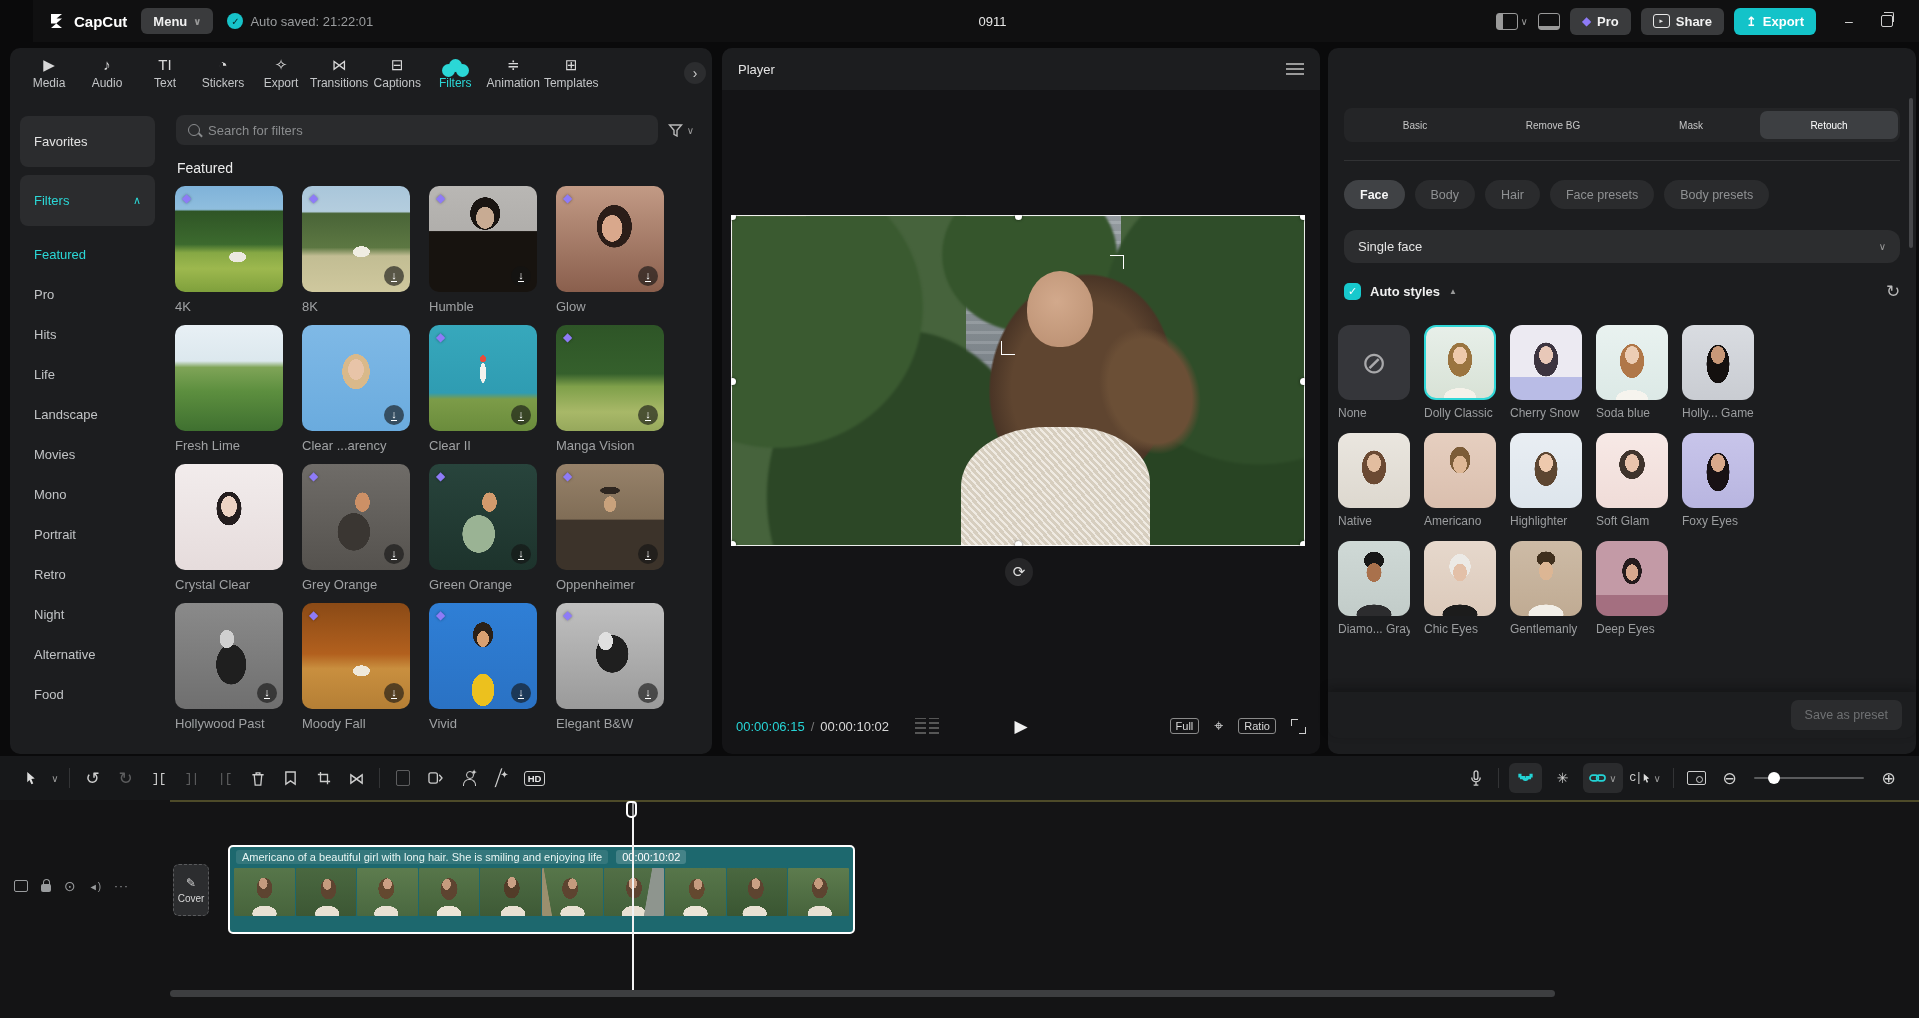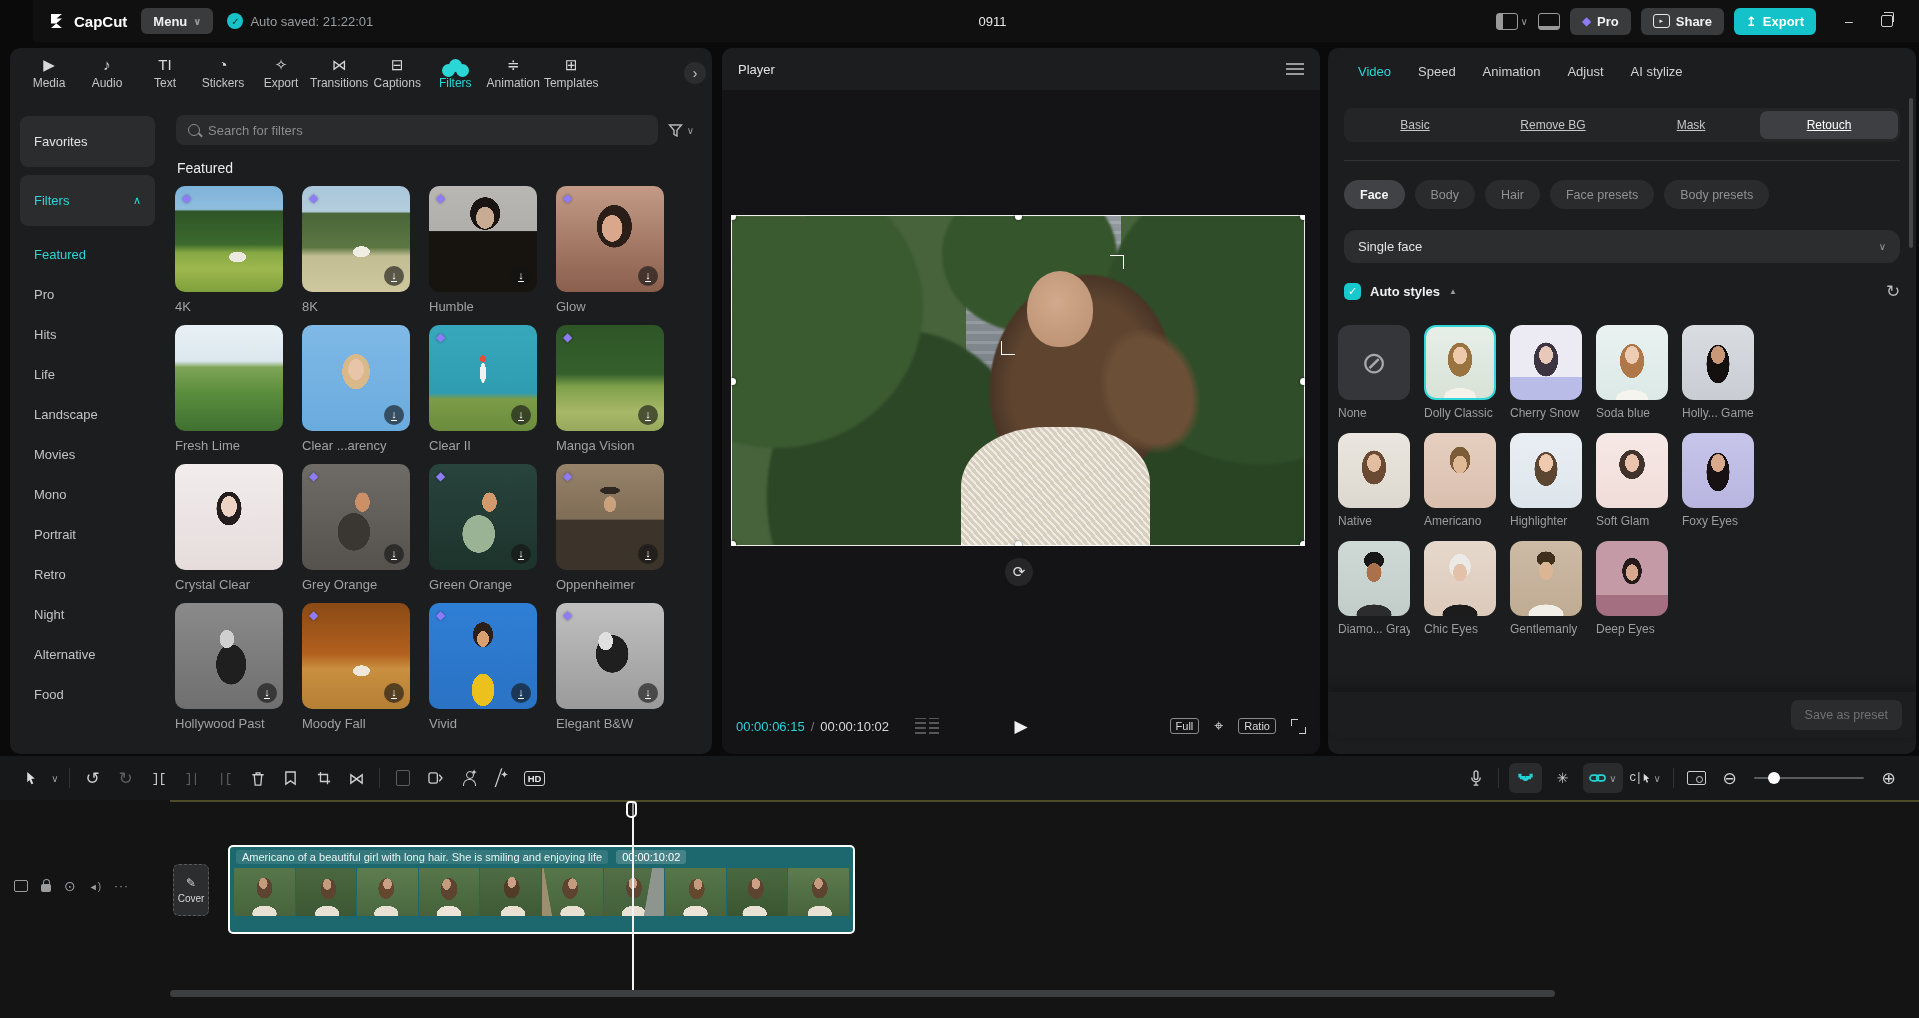--- a/index.html
+++ b/index.html
@@ -130,21 +130,21 @@
   .corners:before,.corners:after{content:"";position:absolute;width:6px;height:6px;}
   .corners:before{left:0;top:0;border-left:1.7px solid #cfcfcf;border-top:1.7px solid #cfcfcf;}
   .corners:after{right:0;bottom:0;border-right:1.7px solid #cfcfcf;border-bottom:1.7px solid #cfcfcf;}
 
   
   .rp-tabs{position:absolute;left:0;top:0;right:0;height:46px;display:flex;align-items:center;gap:27px;padding-left:30px;}
   .rp-tab{font-size:13px;color:#d2d2d2;}
   .rp-tab.on{color:#2bd7d6;}
   .seg-ctl{position:absolute;left:16px;right:16px;top:60px;height:34px;background:#242527;border-radius:8px;
            display:flex;align-items:center;padding:2px;box-sizing:border-box;}
-  .seg{flex:1;height:28px;display:flex;align-items:center;justify-content:center;font-size:12px;color:#c6c6c6;border-radius:7px;text-decoration:underline;}
+  .seg{flex:1;height:28px;display:flex;align-items:center;justify-content:center;font-size:10px;color:#c6c6c6;border-radius:7px;}
   .seg.on{background:#3d3f42;color:#fff;}
   .rp-divider{position:absolute;left:16px;right:16px;top:112px;height:1px;background:#313234;}
   .chips{position:absolute;left:16px;top:132px;display:flex;gap:10px;}
   .chip{height:29px;border-radius:15px;background:#2a2b2d;display:flex;align-items:center;padding:0 16px;
         font-size:12.5px;color:#8f9193;}
   .chip.on{background:#404245;color:#f5f5f5;font-weight:bold;}
   .rp-select{position:absolute;left:16px;right:16px;top:182px;height:33px;background:#2c2d2f;border-radius:12px;
              display:flex;align-items:center;justify-content:space-between;padding:0 14px;font-size:13px;color:#e4e4e4;}
   .auto-row{position:absolute;left:16px;right:16px;top:232px;height:22px;display:flex;align-items:center;gap:9px;}
   .cbx{width:17px;height:17px;border-radius:5px;background:#17c9cd;color:#fff;font-size:11px;display:flex;
@@ -563,28 +563,20 @@
       <div class="pv-right">
         <span class="tag-btn">Full</span>
         <span class="zoomfit">⌖</span>
         <span class="tag-btn">Ratio</span>
         <span class="corners"></span>
       </div>
     </div>
   </div>
 
   <div class="panel" id="right-panel">
-    <div class="rp-tabs">
-
-    <span class="rp-tab on">Video</span>
-        <span class="rp-tab">Speed</span>
-        <span class="rp-tab">Animation</span>
-        <span class="rp-tab">Adjust</span>
-        <span class="rp-tab">AI stylize</span>
-      </div>
     <div class="seg-ctl">
 
     <span class="seg">Basic</span>
         <span class="seg">Remove BG</span>
         <span class="seg">Mask</span>
         <span class="seg on">Retouch</span>
       </div>
     <div class="rp-divider"></div>
     <div class="chips">
 

